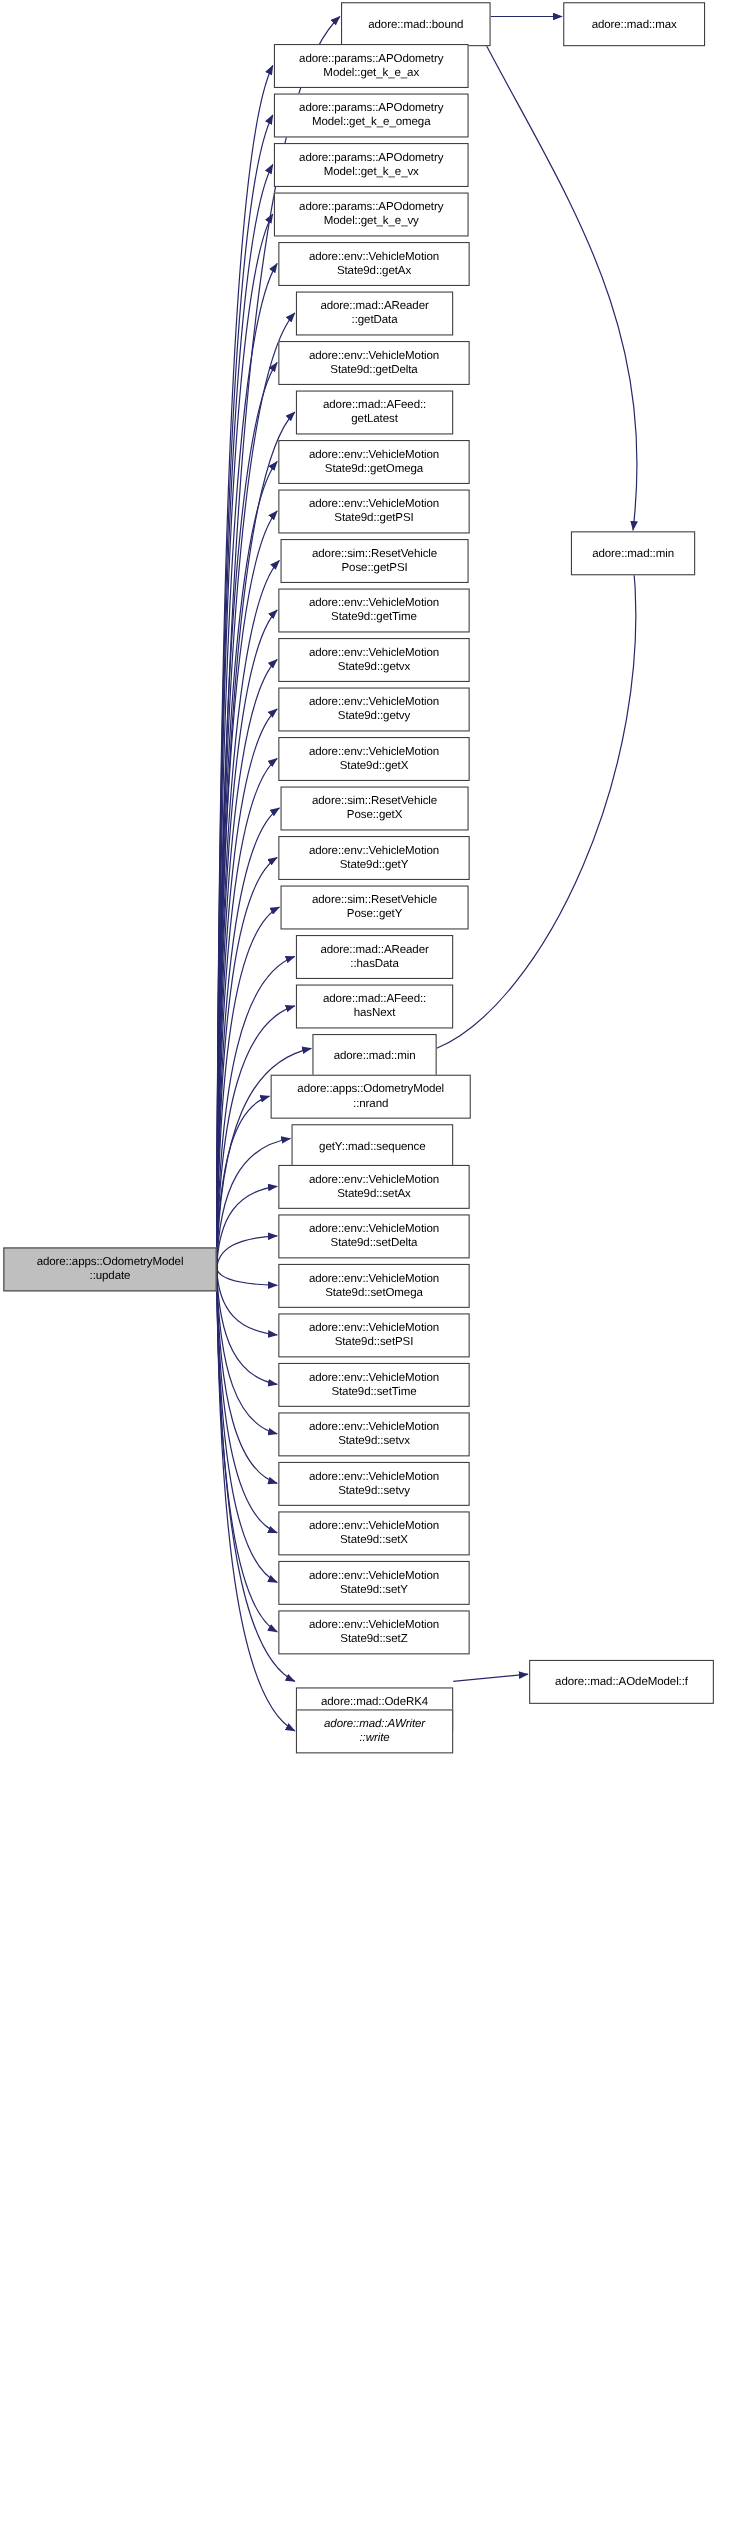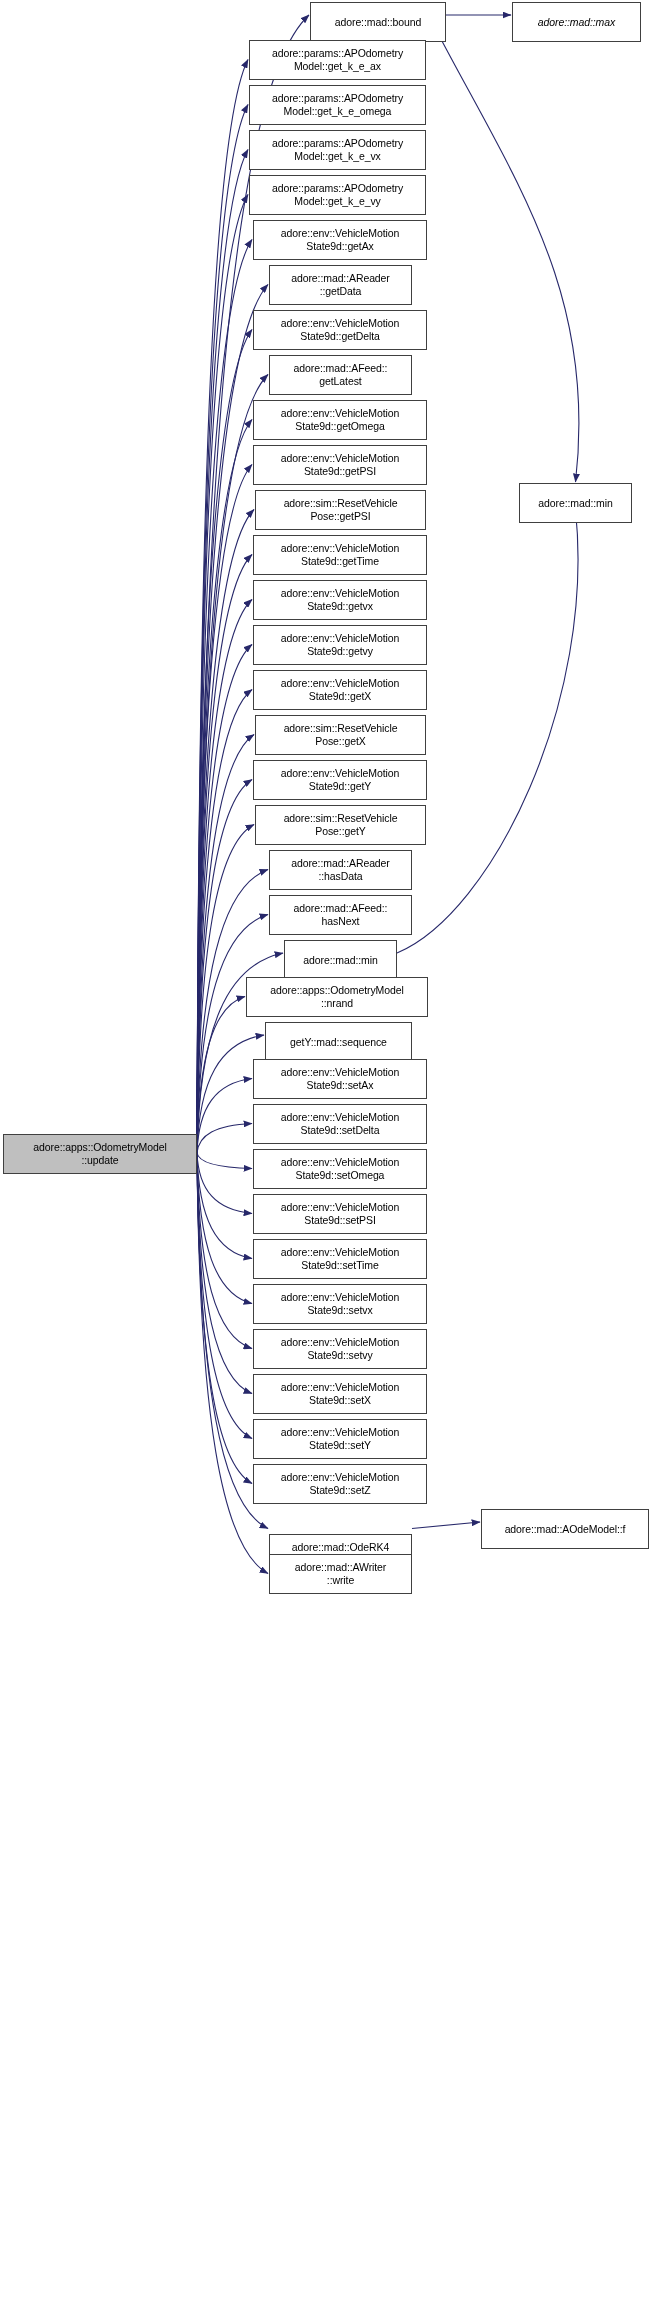--- a/index.html
+++ b/index.html
@@ -150,19 +150,19 @@
       <div class="node" style="left: 253px; top: 1329px; width: 174px; height: 39px;"><span>adore::env::VehicleMotion
 State9d::setvy</span></div>
       <div class="node" style="left: 253px; top: 1374px; width: 174px; height: 39px;"><span>adore::env::VehicleMotion
 State9d::setX</span></div>
       <div class="node" style="left: 253px; top: 1419px; width: 174px; height: 39px;"><span>adore::env::VehicleMotion
 State9d::setY</span></div>
       <div class="node" style="left: 253px; top: 1464px; width: 174px; height: 39px;"><span>adore::env::VehicleMotion
 State9d::setZ</span></div>
       <div class="node" style="left: 269px; top: 1509px; width: 143px; height: 39px; margin-top: 25px;"><span>adore::mad::OdeRK4
 ::solve</span></div>
-      <div class="node" style="left: 269px; top: 1554px; width: 143px; height: 39px;"><span>adore::mad::AWriter
+      <div class="node" style="left: 269px; top: 1554px; width: 143px; height: 39px; font-style: italic;"><span>adore::mad::AWriter
 ::write</span></div>
-      <div class="node" style="left: 512px; top: 2px; width: 129px; height: 26px; font-style: italic;"><span>adore::mad::max</span></div>
+      <div class="node" style="left: 512px; top: 2px; width: 129px; height: 26px;"><span>adore::mad::max</span></div>
       <div class="node" style="left: 519px; top: 483px; width: 113px; height: 26px;"><span>adore::mad::min</span></div>
       <div class="node" style="left: 481px; top: 1509px; width: 168px; height: 26px;"><span>adore::mad::AOdeModel::f</span></div>
     </div>
 </div>
 
 </body></html>

